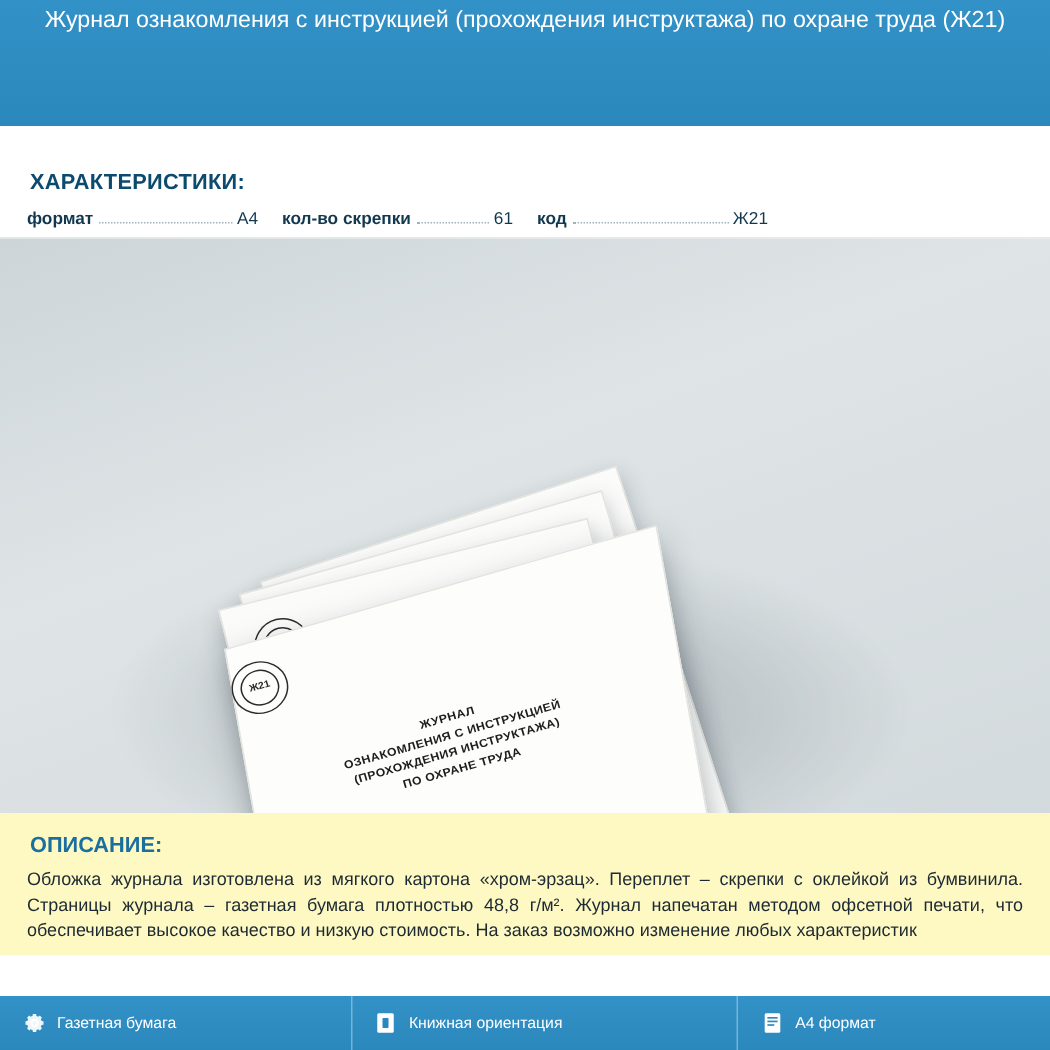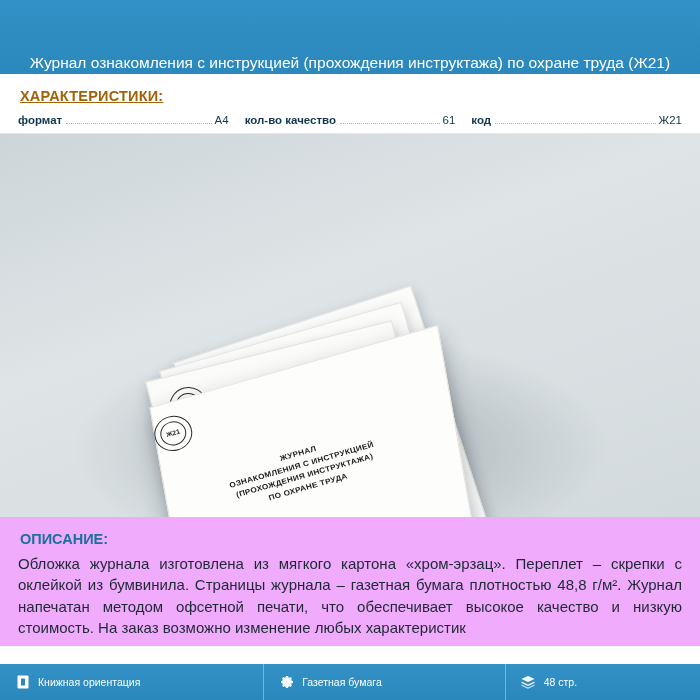--- a/index.html
+++ b/index.html
@@ -11,50 +11,49 @@
     background: #ffffff;
     overflow: hidden;
     position: relative;
   }
 
   
   .header {
     background: #2f8fc4;
     background: linear-gradient(180deg, #3291c6 0%, #2b88bd 100%);
     color: #ffffff;
-    height: 74px;
+    height: 84px;
     display: flex;
-    align-items: flex-end;
+    align-items: flex-start;
     justify-content: center;
-    padding: 16px 22px 0 22px;
+    padding: 4px 22px 0 22px;
   }
   .header-title {
     font-size: 15.5px;
     line-height: 1.35;
     text-align: center;
     font-weight: 400;
   }
 
   
   .specs {
     background: #ffffff;
     padding: 14px 18px 6px 18px;
     border-bottom: 1px solid #e6e9ea;
   }
   .specs-title {
-    color: #a16207;
+    color: #0c4a6e;
     font-weight: bold;
     font-size: 14.5px;
     letter-spacing: .2px;
-    margin: 0 0 10px 2px;
-    text-decoration: underline;
+    margin: 16px 0 10px 2px;
   }
   .specs-grid {
     display: grid;
-    grid-template-columns: 1fr 1fr 1fr;
+    grid-template-columns: 1fr 1fr 1fr 1fr;
     column-gap: 22px;
     row-gap: 5px;
     gap: 16px;
   }
   .spec-row {
     display: flex;
     align-items: baseline;
     font-size: 11.5px;
     color: #123b52;
     white-space: nowrap;
@@ -143,30 +142,30 @@
   
   .front .cover-inner {
     position: absolute;
     inset: 0;
     transform: skewX(6deg);
   }
 
   
   .desc {
     padding: 14px 18px 8px 18px;
-    background: #f0abfc;
+    background: #fef9c3;
   }
   .desc-title {
     color: #1b6f9e;
     font-weight: bold;
     font-size: 14.5px;
     margin: 0 0 6px 2px;
   }
   .desc-body {
-    font-size: 15px;
+    font-size: 12px;
     line-height: 1.42;
     color: #1d2a33;
     text-align: justify;
   }
 
   
   .footer {
     position: absolute;
     left: 0; right: 0; bottom: 0;
     height: 36px;
@@ -205,21 +204,21 @@
   <div class="specs-title">ХАРАКТЕРИСТИКИ:</div>
   <div class="specs-grid">
 
     <div class="spec-row">
       <span class="spec-key">формат</span>
       <span class="spec-dots"></span>
       <span class="spec-val">А4</span>
     </div>
 
     <div class="spec-row">
-      <span class="spec-key">кол-во качество</span>
+      <span class="spec-key">кол-во скрепки</span>
       <span class="spec-dots"></span>
       <span class="spec-val">61</span>
     </div>
 
 
     <div class="spec-row">
       <span class="spec-key">код</span>
       <span class="spec-dots"></span>
       <span class="spec-val">Ж21</span>
     </div>
@@ -265,43 +264,44 @@
 
 <div class="desc">
   <div class="desc-title">ОПИСАНИЕ:</div>
   <div class="desc-body">Обложка журнала изготовлена из мягкого картона «хром-эрзац». Переплет – скрепки с оклейкой из бумвинила. Страницы журнала – газетная бумага плотностью 48,8 г/м². Журнал напечатан методом офсетной печати, что обеспечивает высокое качество и низкую стоимость. На заказ возможно изменение любых характеристик</div>
 </div>
 
 <div class="footer">
 
   <div class="fitem">
     <span class="fico">
+      <svg width="16" height="16" viewBox="0 0 16 16" fill="#fff">
+        <path d="M8 5.2a2.8 2.8 0 100 5.6 2.8 2.8 0 000-5.6zm0 4.1a1.3 1.3 0 110-2.6 1.3 1.3 0 010 2.6z"></path>
+        <path d="M14 6.9l-1.3-.2a4.9 4.9 0 00-.5-1.2l.8-1-1.5-1.5-1 .8a4.9 4.9 0 00-1.2-.5L9.1 2H6.9l-.2 1.3c-.43.1-.83.27-1.2.5l-1-.8L3 4.5l.8 1c-.23.37-.4.77-.5 1.2L2 6.9v2.2l1.3.2c.1.43.27.83.5 1.2l-.8 1 1.5 1.5 1-.8c.37.23.77.4 1.2.5l.2 1.3h2.2l.2-1.3c.43-.1.83-.27 1.2-.5l1 .8 1.5-1.5-.8-1c.23-.37.4-.77.5-1.2l1.3-.2V6.9z" opacity=".92"></path>
+      </svg>
+    </span>
+    <span>Газетная бумага</span>
+  </div>
+
+  <div class="fitem">
+    <span class="fico">
       <svg width="16" height="16" viewBox="0 0 16 16">
         <rect x="2.5" y="1.5" width="11" height="13" rx="1" fill="#fff"></rect>
         <rect x="6" y="4.6" width="4" height="6.8" rx=".5" fill="#2b88bd"></rect>
       </svg>
     </span>
     <span>Книжная ориентация</span>
   </div>
 
+
   <div class="fitem">
     <span class="fico">
-      <svg width="16" height="16" viewBox="0 0 16 16" fill="#fff">
-        <path d="M8 5.2a2.8 2.8 0 100 5.6 2.8 2.8 0 000-5.6zm0 4.1a1.3 1.3 0 110-2.6 1.3 1.3 0 010 2.6z"></path>
-        <path d="M14 6.9l-1.3-.2a4.9 4.9 0 00-.5-1.2l.8-1-1.5-1.5-1 .8a4.9 4.9 0 00-1.2-.5L9.1 2H6.9l-.2 1.3c-.43.1-.83.27-1.2.5l-1-.8L3 4.5l.8 1c-.23.37-.4.77-.5 1.2L2 6.9v2.2l1.3.2c.1.43.27.83.5 1.2l-.8 1 1.5 1.5 1-.8c.37.23.77.4 1.2.5l.2 1.3h2.2l.2-1.3c.43-.1.83-.27 1.2-.5l1 .8 1.5-1.5-.8-1c.23-.37.4-.77.5-1.2l1.3-.2V6.9z" opacity=".92"></path>
+      <svg width="16" height="16" viewBox="0 0 16 16">
+        <rect x="2.8" y="1.5" width="10.4" height="13" rx="1" fill="#fff"></rect>
+        <rect x="4.6" y="4" width="6.8" height="1.1" fill="#2b88bd"></rect>
+        <rect x="4.6" y="6.4" width="6.8" height="1.1" fill="#2b88bd"></rect>
+        <rect x="4.6" y="8.8" width="4.6" height="1.1" fill="#2b88bd"></rect>
       </svg>
     </span>
-    <span>Газетная бумага</span>
-  </div>
-
-  <div class="fitem">
-    <span class="fico">
-      <svg width="16" height="16" viewBox="0 0 16 16" fill="#fff">
-        <path d="M8 2L1.5 5 8 8l6.5-3L8 2z"></path>
-        <path d="M1.5 7.6L8 10.6l6.5-3v1.3L8 12v0L1.5 8.9V7.6z" opacity=".9"></path>
-        <path d="M1.5 10.5L8 13.5l6.5-3v1.3L8 14.8 1.5 11.8v-1.3z" opacity=".75"></path>
-      </svg>
-    </span>
-    <span>48 стр.</span>
-  </div>
-
+    <span>А4 формат</span>
+  </div>
 
 </div>
 
 </body></html>

